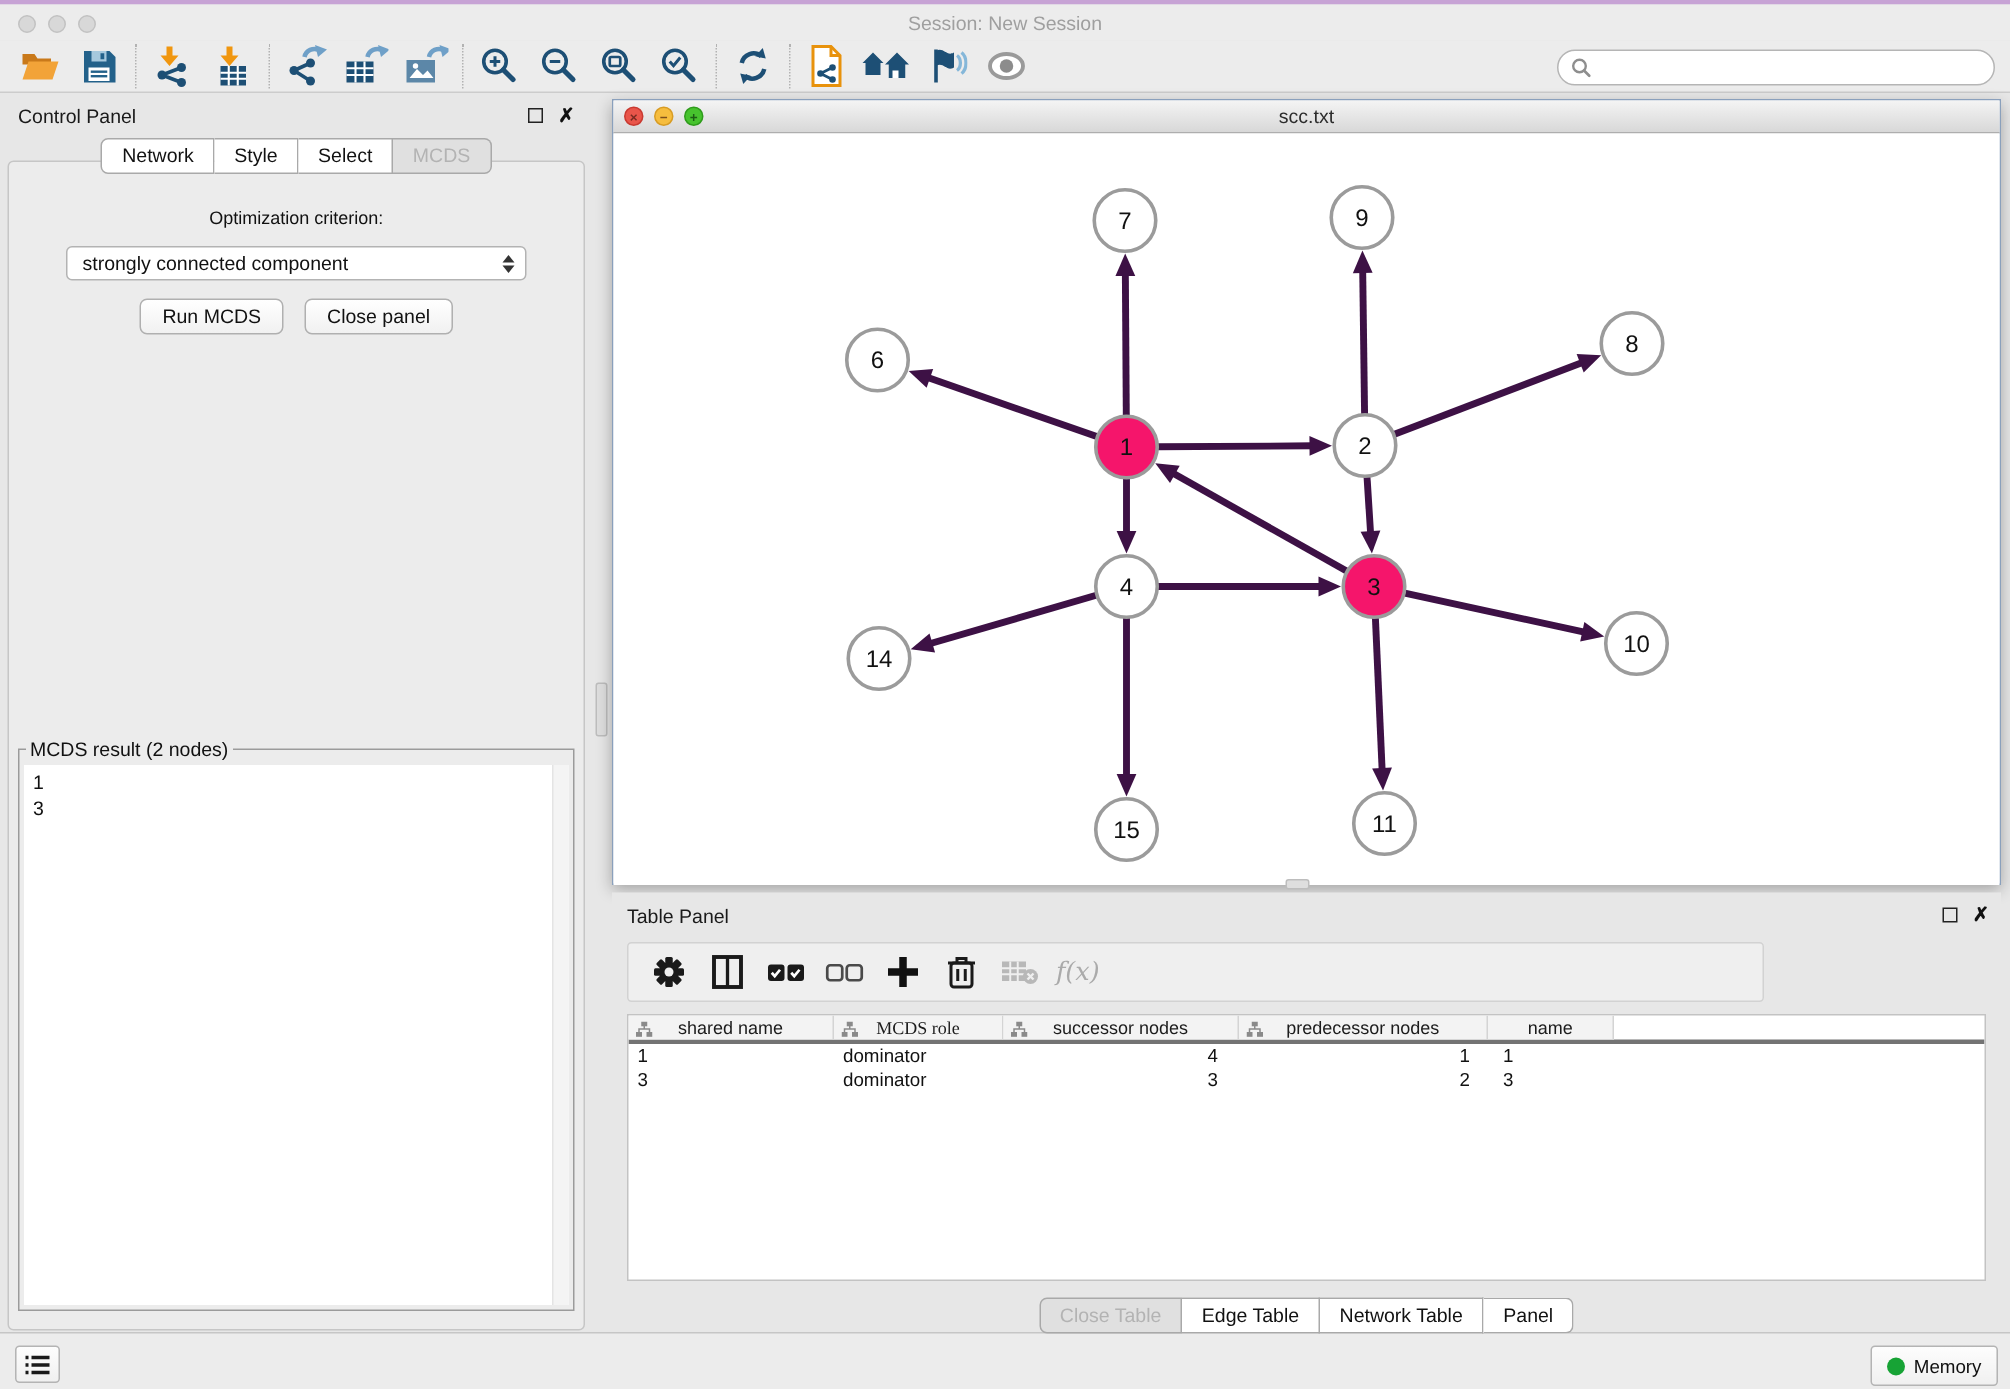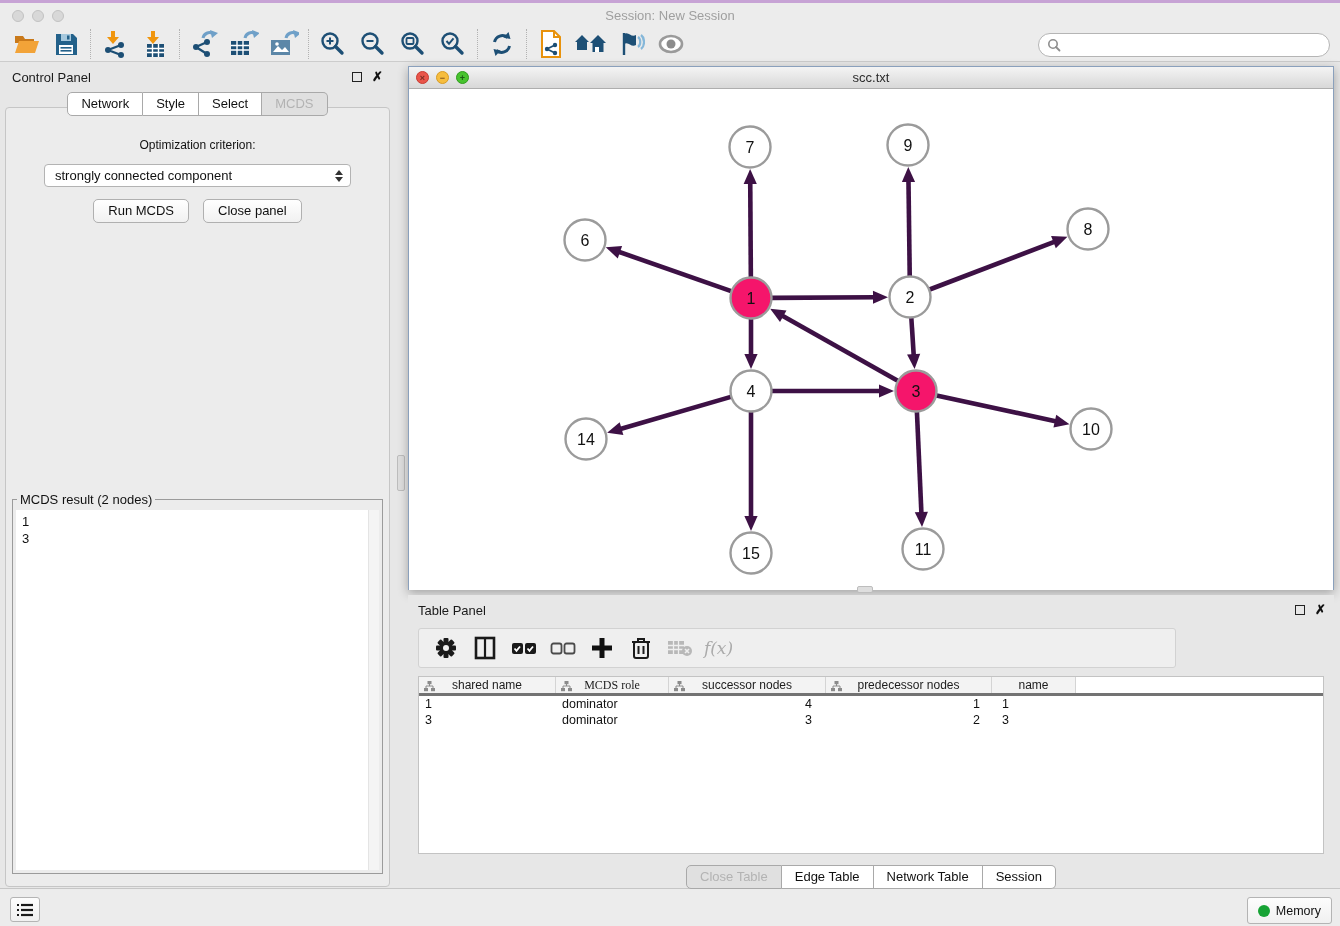--- a/index.html
+++ b/index.html
@@ -494,21 +494,21 @@
           <div class="td" style="width: 166px; text-align: right; padding-left: 0px; padding-right: 12px;">2</div>
           <div class="td" style="width: 84px; text-align: left; padding-left: 10px; padding-right: 0px;">3</div>
         </div>
       </div>
   </div>
 
   <div class="tp-tabs seg-row" id="tbl-tabs">
       <div class="seg seg-active">Close Table</div>
       <div class="seg">Edge Table</div>
       <div class="seg">Network Table</div>
-      <div class="seg">Session</div>
+      <div class="seg">Panel</div>
     </div>
 </div>
 
 <div class="statusbar">
   <span class="list-btn">
     <svg width="18" height="14" viewBox="0 0 18 14">
         <g stroke="#1a1a1a" stroke-width="2.2">
           <line x1="1" y1="2" x2="3" y2="2"></line>
           <line x1="5" y1="2" x2="17" y2="2"></line>
           <line x1="1" y1="7" x2="3" y2="7"></line>

